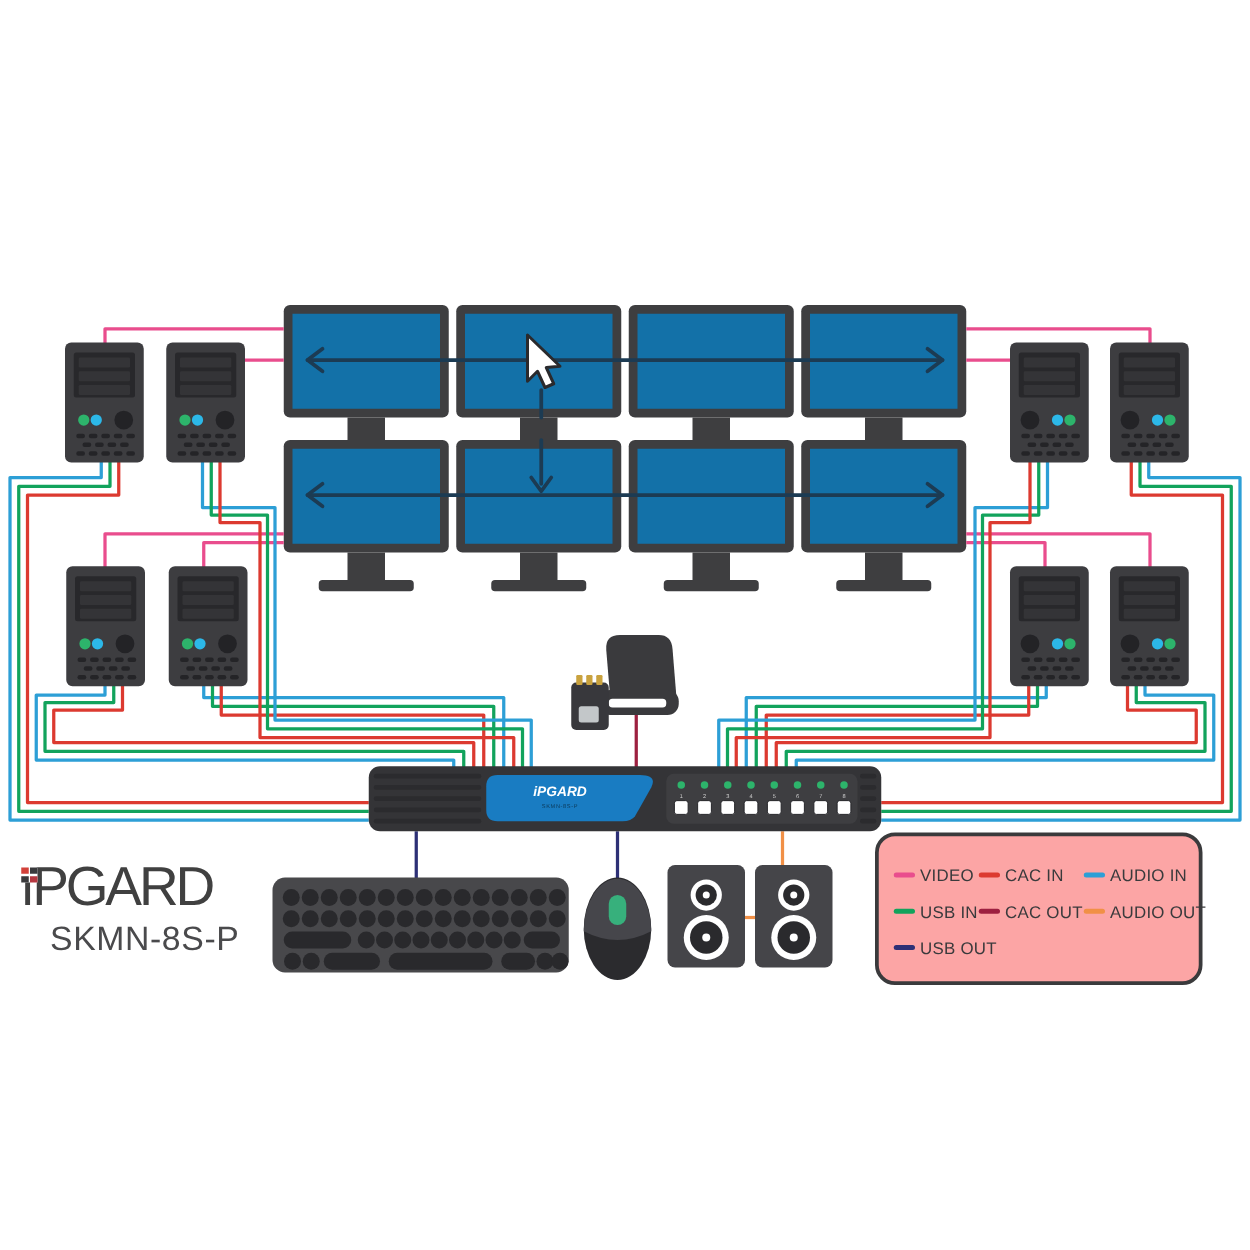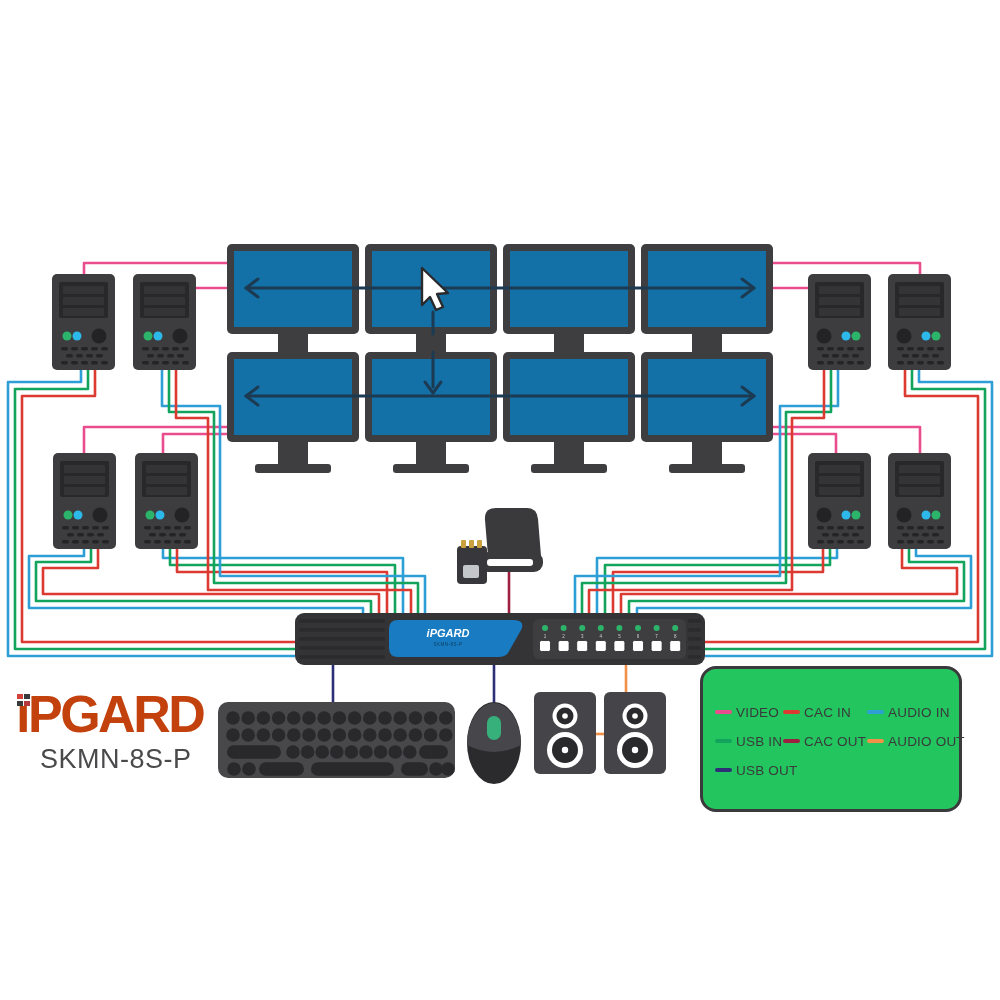--- a/index.html
+++ b/index.html
@@ -1,30 +1,30 @@
 <!DOCTYPE html>
 <html><head>
 <meta charset="utf-8">
 <style>
   html,body{margin:0;padding:0}
   body{width:1000px;height:1000px;background:#fff;font-family:"Liberation Sans",sans-serif;position:relative;overflow:hidden}
   .canvas{position:absolute;left:0;top:16px;width:1000px;height:1000px}
   svg.diagram{position:absolute;left:0;top:0}
   
   .logo{position:absolute;left:16px;top:672px;width:210px}
-  .logo-text{position:relative;display:block;font-size:52px;font-weight:bold;letter-spacing:-2.5px;line-height:1;color:#c2410c}
+  .logo-text{position:relative;display:block;font-size:44px;font-weight:normal;letter-spacing:-2.5px;line-height:1;color:#404040}
   .idot{position:absolute;left:1px;top:6px;width:13px;height:12px;background:#fff;display:grid;grid-template-columns:1fr 1fr;grid-template-rows:1fr 1fr;gap:1.5px}
   .idot i{display:block}
   .idot i:nth-child(1){background:#d2413a}
   .idot i:nth-child(2){background:#3a3a3c}
   .idot i:nth-child(3){background:#3a3a3c}
   .idot i:nth-child(4){background:#b5373f}
   .model{display:block;margin:4px 0 0 24px;font-size:27px;letter-spacing:.5px;color:#4a4a4c}
   
-  .legend{position:absolute;left:700px;top:650px;width:262px;height:146px;box-sizing:border-box;background:#22c55e;border:3px solid #3a3a3c;border-radius:16px;display:grid;grid-template-columns:68px 84px 94px;grid-auto-rows:29px;align-content:center;padding:4px 0 0 12px}
+  .legend{position:absolute;left:700px;top:650px;width:262px;height:122px;box-sizing:border-box;background:#fca5a5;border:3px solid #3a3a3c;border-radius:16px;display:grid;grid-template-columns:68px 84px 94px;grid-auto-rows:29px;align-content:center;padding:4px 0 0 12px}
   .li{display:flex;align-items:center;gap:4px;font-size:13.5px;letter-spacing:.2px;color:#3a3a3c;white-space:nowrap}
   .sw{width:17px;height:3.5px;border-radius:2px;flex:none}
 </style>
 </head>
 <body>
 
 <div class="canvas">
   <svg class="diagram" id="diagram" width="1000" height="1000" viewBox="0 0 1000 1000">
       <g>
         <rect x="278" y="318" width="30" height="22" fill="#3e3e40"></rect>

